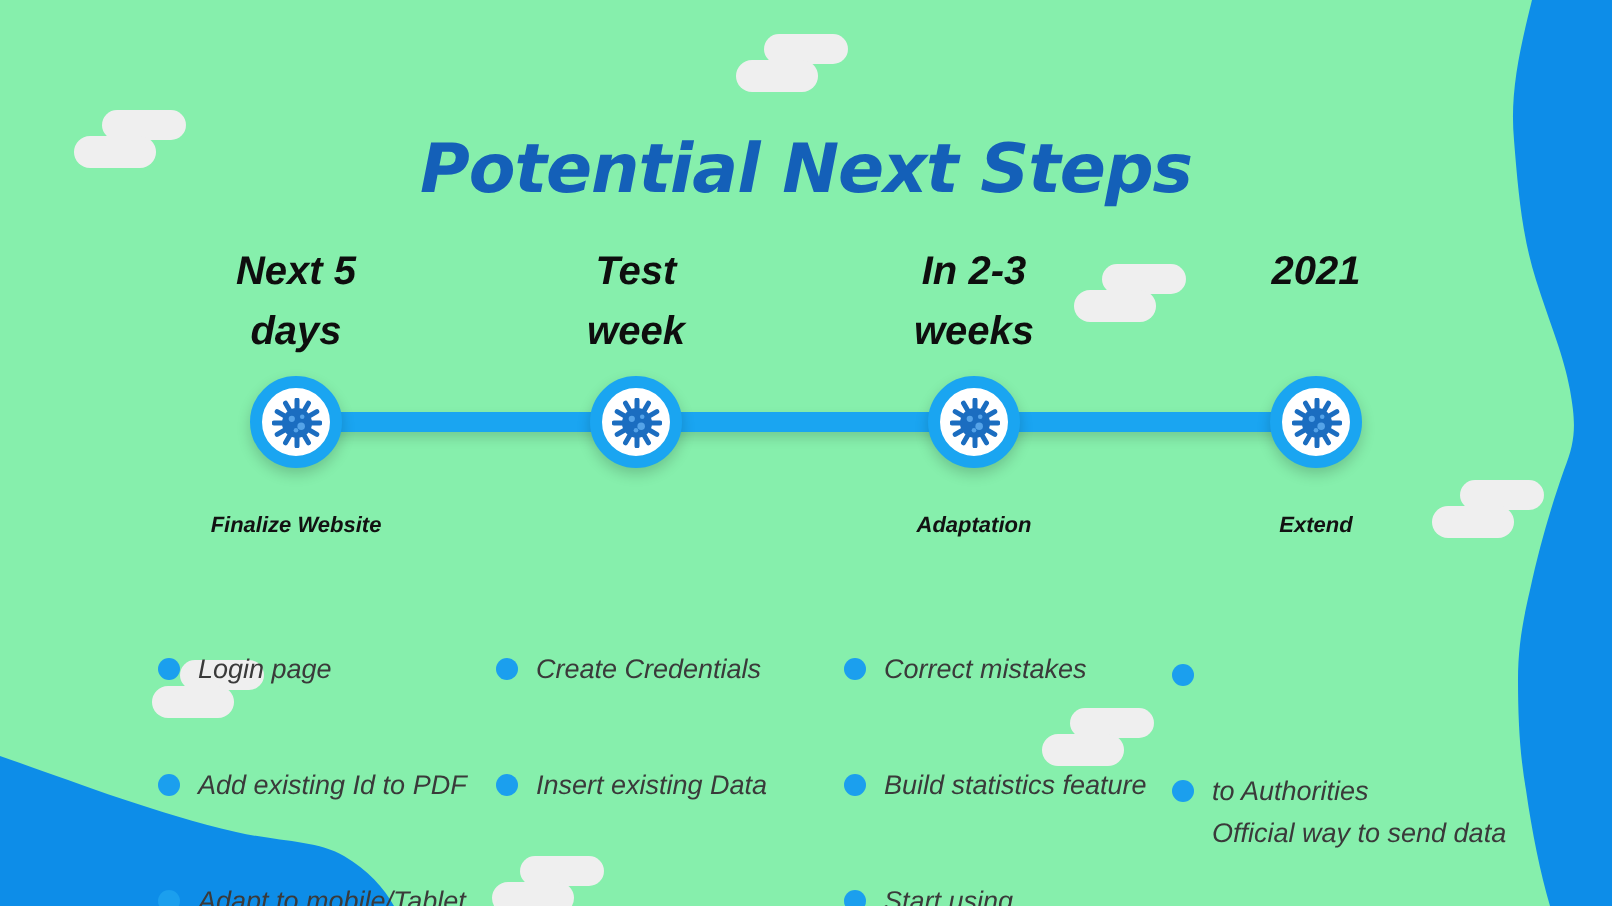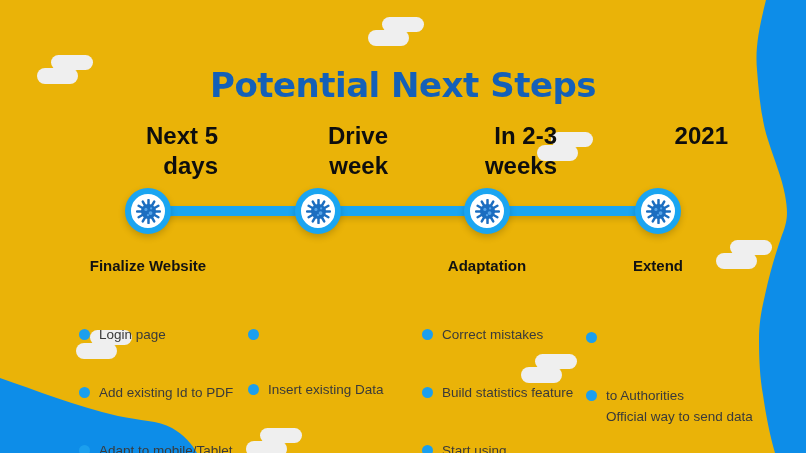--- a/index.html
+++ b/index.html
@@ -1,51 +1,51 @@
 <!DOCTYPE html>
 <html><head>
 <meta charset="utf-8">
 <style>
   html,body{margin:0;padding:0;background:#e8e8e8;}
   .stage{
-    position:relative;width:806px;height:453px;background:#eab308;
-    overflow:hidden;font-family:"Liberation Sans",sans-serif;
+    position:relative;width:806px;height:453px;background:#86efac;
+    overflow:hidden;font-family:"Liberation Sans",sans-serif;font-style:italic;
   }
   
   .blobs{position:absolute;inset:0;z-index:1;pointer-events:none;}
   
   .cloud{position:absolute;width:56px;height:31px;z-index:0;}
   .cloud::before{content:"";position:absolute;left:14px;top:0;width:42px;height:15px;border-radius:8px;background:#efefef;}
   .cloud::after{content:"";position:absolute;left:0;top:13px;width:41px;height:16px;border-radius:8px;background:#efefef;}
   
   .title{
     position:absolute;top:42px;left:0;width:806px;text-align:center;z-index:2;
     font-family:"DejaVu Sans",sans-serif;font-weight:800;font-size:34px;
     letter-spacing:-0.5px;color:#1460b8;
   }
   
   .time-label{
-    position:absolute;top:121px;width:140px;text-align:right;z-index:2;
-    font-size:24px;font-weight:700;line-height:30px;color:#0e0e0e;
+    position:absolute;top:121px;width:140px;text-align:center;z-index:2;
+    font-size:20px;font-weight:700;line-height:30px;color:#0e0e0e;
   }
   .tl-line{
     position:absolute;left:148px;top:206px;width:510px;height:10px;z-index:2;
     background:#1aa5f1;border-radius:6px;box-shadow:0 3px 6px rgba(0,0,0,.14);
   }
   .node{
     position:absolute;top:188px;width:46px;height:46px;box-sizing:border-box;z-index:3;
     background:#fff;border:6px solid #1aa5f1;border-radius:50%;
     display:flex;align-items:center;justify-content:center;
     box-shadow:0 3px 7px rgba(0,0,0,.18);
   }
   .node svg{width:25px;height:25px;display:block;}
   
   .col-header{
     position:absolute;top:257px;width:180px;text-align:center;z-index:2;
-    font-size:15px;font-weight:700;color:#121212;
+    font-size:11px;font-weight:700;color:#121212;
   }
   .items{position:absolute;top:285px;width:175px;z-index:2;list-style:none;margin:0;padding:0;}
   .items li{display:flex;align-items:flex-start;gap:9px;margin-bottom:14px;
     font-size:13.5px;line-height:16px;color:#3a3a3a;margin-top:42px;}
   .dot{flex:0 0 auto;width:11px;height:11px;border-radius:50%;background:#1b9fee;margin-top:2px;}
   .items.wrapped{width:168px;}
   .items.wrapped li{margin-bottom:2px;}
   .items.wrapped .line{display:block;line-height:21px;}
   .items.wrapped .dot{margin-top:5px;}
 </style>
@@ -82,21 +82,21 @@
 
   <h1 class="title">Potential Next Steps</h1>
 
   <div class="tl-line"></div>
 
   <div class="time-label" style="left:78px">
     <span style="display:block">Next 5</span>
     <span style="display:block">days</span>
   </div>
   <div class="time-label" style="left:248px">
-    <span style="display:block">Drive</span>
+    <span style="display:block">Test</span>
     <span style="display:block">week</span>
   </div>
   <div class="time-label" style="left:417px">
     <span style="display:block">In 2-3</span>
     <span style="display:block">weeks</span>
   </div>
   <div class="time-label" style="left:588px">
     <span style="display:block">2021</span>
   </div>
 
@@ -207,20 +207,21 @@
         <span>Add existing Id to PDF</span>
       </li>
     <li>
         <span class="dot"></span>
         <span>Adapt to mobile/Tablet</span>
       </li>
   </ul>
   <ul class="items" style="left:248px">
     <li>
         <span class="dot"></span>
+        <span>Create Credentials</span>
       </li>
     <li>
         <span class="dot"></span>
         <span>Insert existing Data</span>
       </li>
   </ul>
   <ul class="items" style="left:422px">
     <li>
         <span class="dot"></span>
         <span>Correct mistakes</span>

